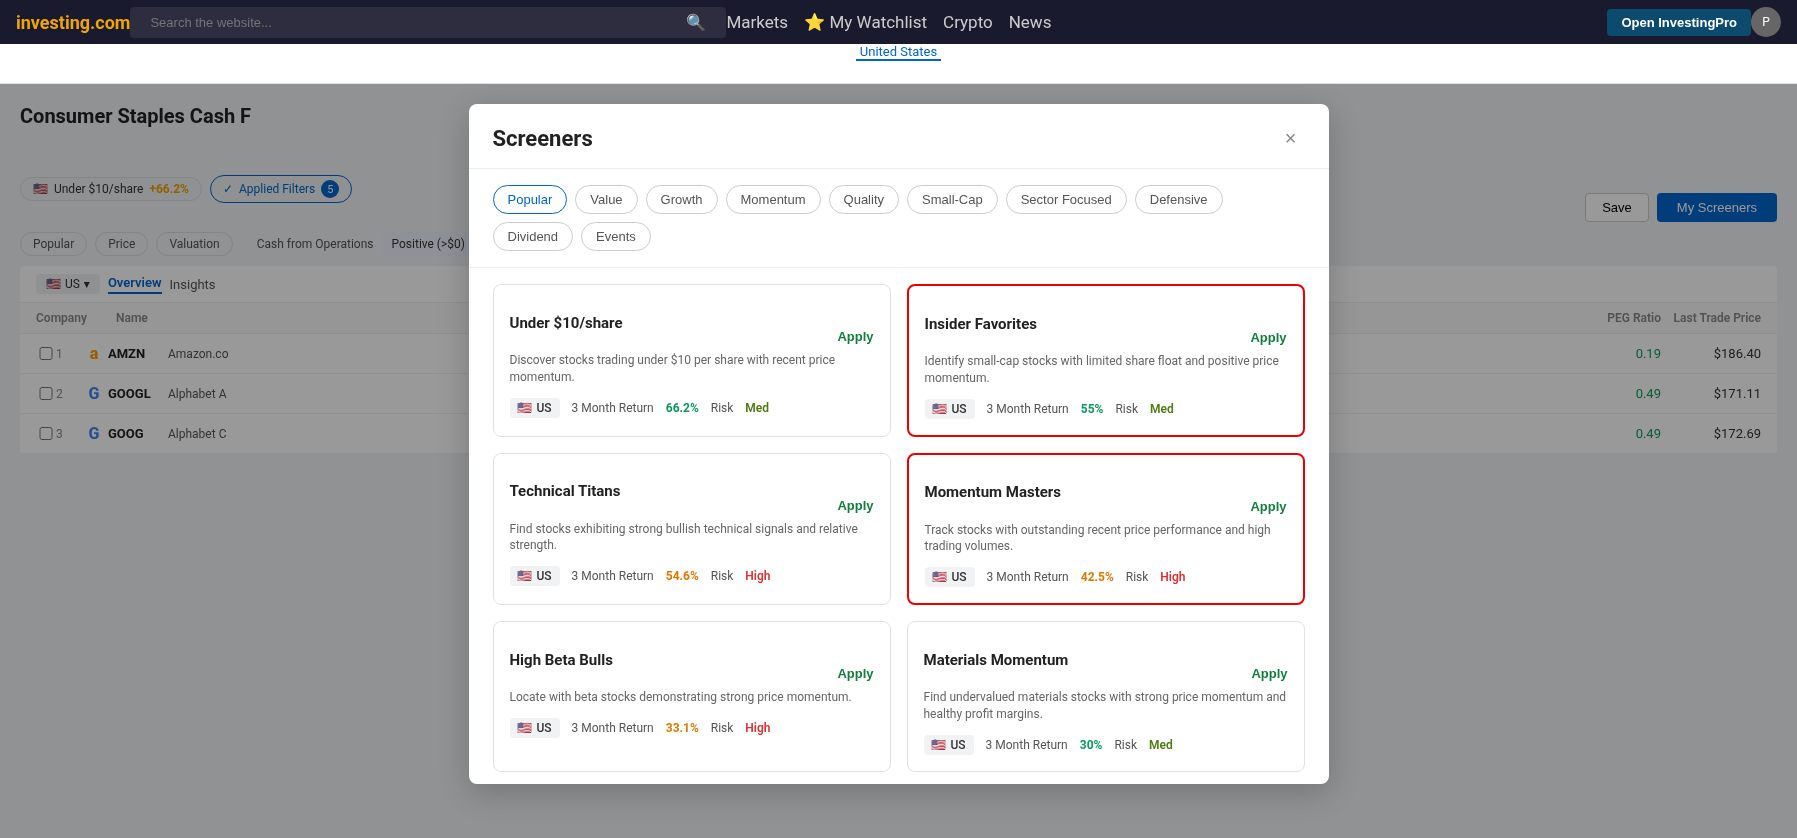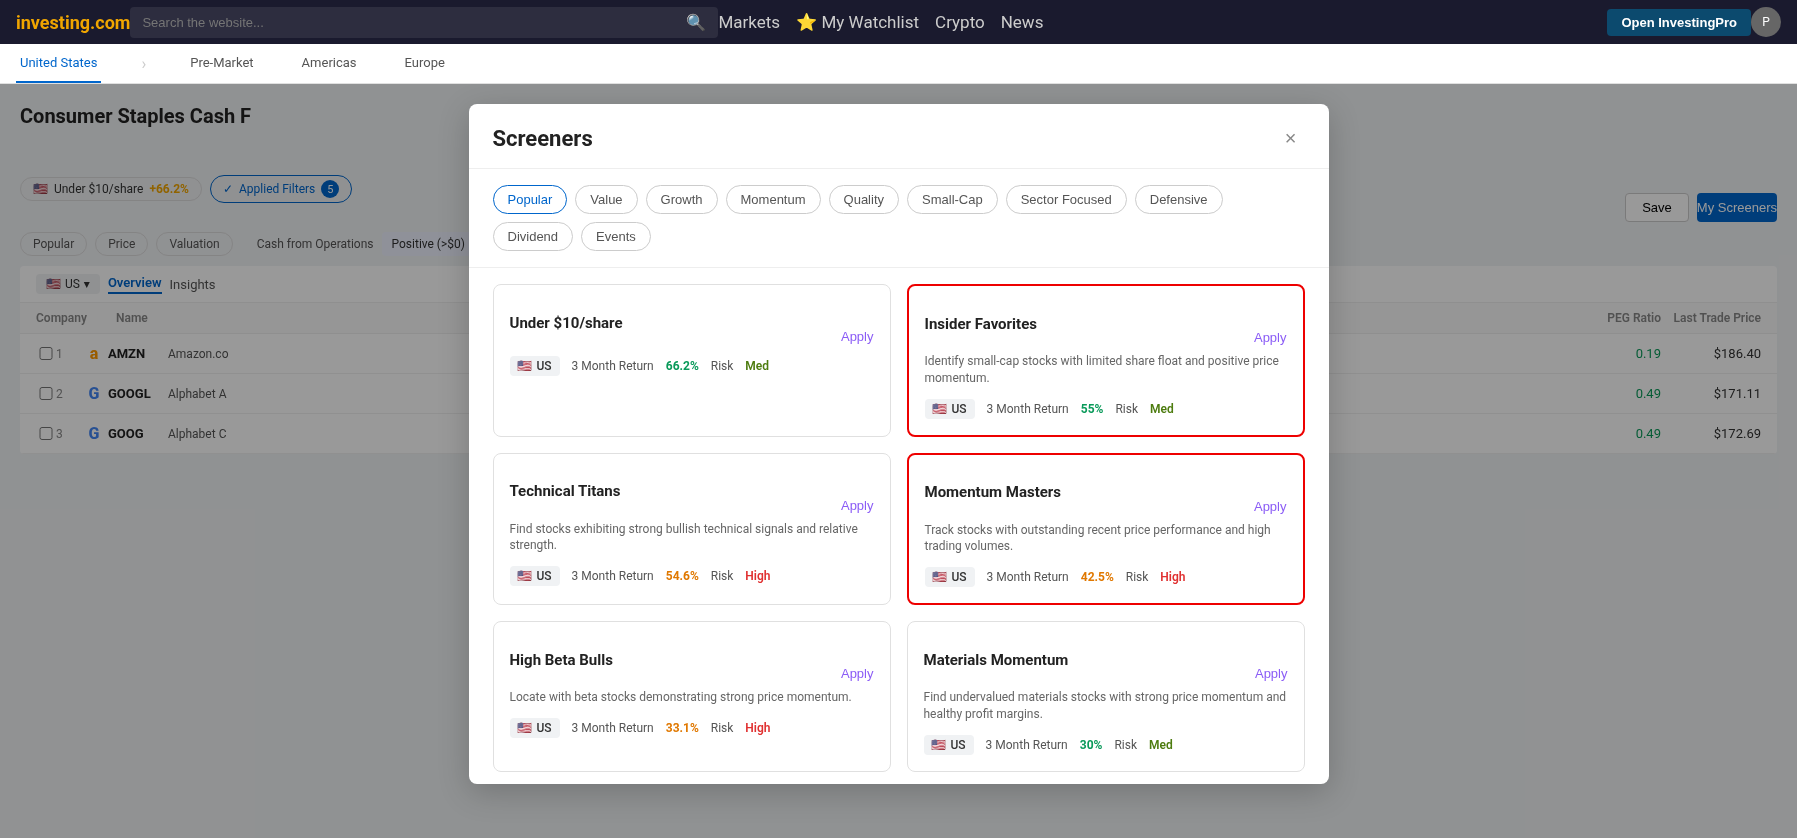--- a/index.html
+++ b/index.html
@@ -14,21 +14,21 @@
       height: 44px;
     }
     .logo { color: white; font-size: 18px; font-weight: bold; }
     .logo span { color: #f0a500; }
     .search-bar {
       flex: 1;
       max-width: 600px;
       background: #2d2d3f;
       border: none;
       border-radius: 4px;
-      padding: 6px 12px;
+      padding: 6px 20px;
       color: #aaa;
       display: flex;
       align-items: center;
       gap: 8px;
     }
     .search-bar input {
       background: transparent;
       border: none;
       outline: none;
       color: #ccc;
@@ -53,25 +53,26 @@
       border-radius: 50%;
       background: #666;
       display: flex; align-items: center; justify-content: center;
       color: white; font-size: 12px;
     }
 
     
     .sub-nav {
       background: #fff;
       border-bottom: 1px solid #e0e0e0;
-      padding: 0 16px;
+      padding: 0 24px;
       height: 40px;
       display: flex;
       align-items: center;
-      gap: 40px;
+      gap: 24px;
+      flex-direction: column;
     }
     .sub-nav-item {
       font-size: 13px;
       color: #555;
       cursor: pointer;
       padding: 0 4px;
       height: 100%;
       display: flex; align-items: center;
       border-bottom: 2px solid transparent;
     }
@@ -110,21 +111,21 @@
       border-radius: 4px;
       padding: 6px 16px;
       font-size: 13px;
       cursor: pointer;
     }
     .my-screeners-btn {
       background: #0066cc;
       color: white;
       border: none;
       border-radius: 4px;
-      padding: 6px 0;
+      padding: 6px 20px;
       font-size: 13px;
       cursor: pointer;
     }
 
     .table-subheader {
       display: flex;
       padding: 8px 16px;
       gap: 8px;
       align-items: center;
       border-bottom: 1px solid #eee;
@@ -253,23 +254,23 @@
     .screener-card.highlighted {
       border: 2px solid #e00;
     }
     .card-header {
       display: flex;
       align-items: center;
       justify-content: space-between;
     }
     .card-title { font-size: 15px; font-weight: 700; color: #222; }
     .card-apply {
-      color: #8b5cf6;
-      font-size: 13px;
-      font-weight: 400;
+      color: #15803d;
+      font-size: 13px;
+      font-weight: 700;
       cursor: pointer;
       background: none;
       border: none;
       margin-top: 28px;
     }
     .card-desc { font-size: 12px; color: #666; line-height: 1.4; }
     .card-stats {
       display: flex;
       align-items: center;
       gap: 12px;
@@ -428,20 +429,21 @@
         <button class="modal-tab">Events</button>
       </div>
 
       <div class="modal-body">
 
         <div class="screener-card">
           <div class="card-header">
             <span class="card-title">Under $10/share</span>
             <button class="card-apply">Apply</button>
           </div>
+          <div class="card-desc">Discover stocks trading under $10 per share with recent price momentum.</div>
           <div class="card-stats">
             <span class="us-badge">🇺🇸 <span>US</span></span>
             <span class="return-label">3 Month Return</span>
             <span class="return-value return-green">66.2%</span>
             <span class="risk-label">Risk</span>
             <span class="risk-med">Med</span>
           </div>
         </div>
 
         <div class="screener-card highlighted">

